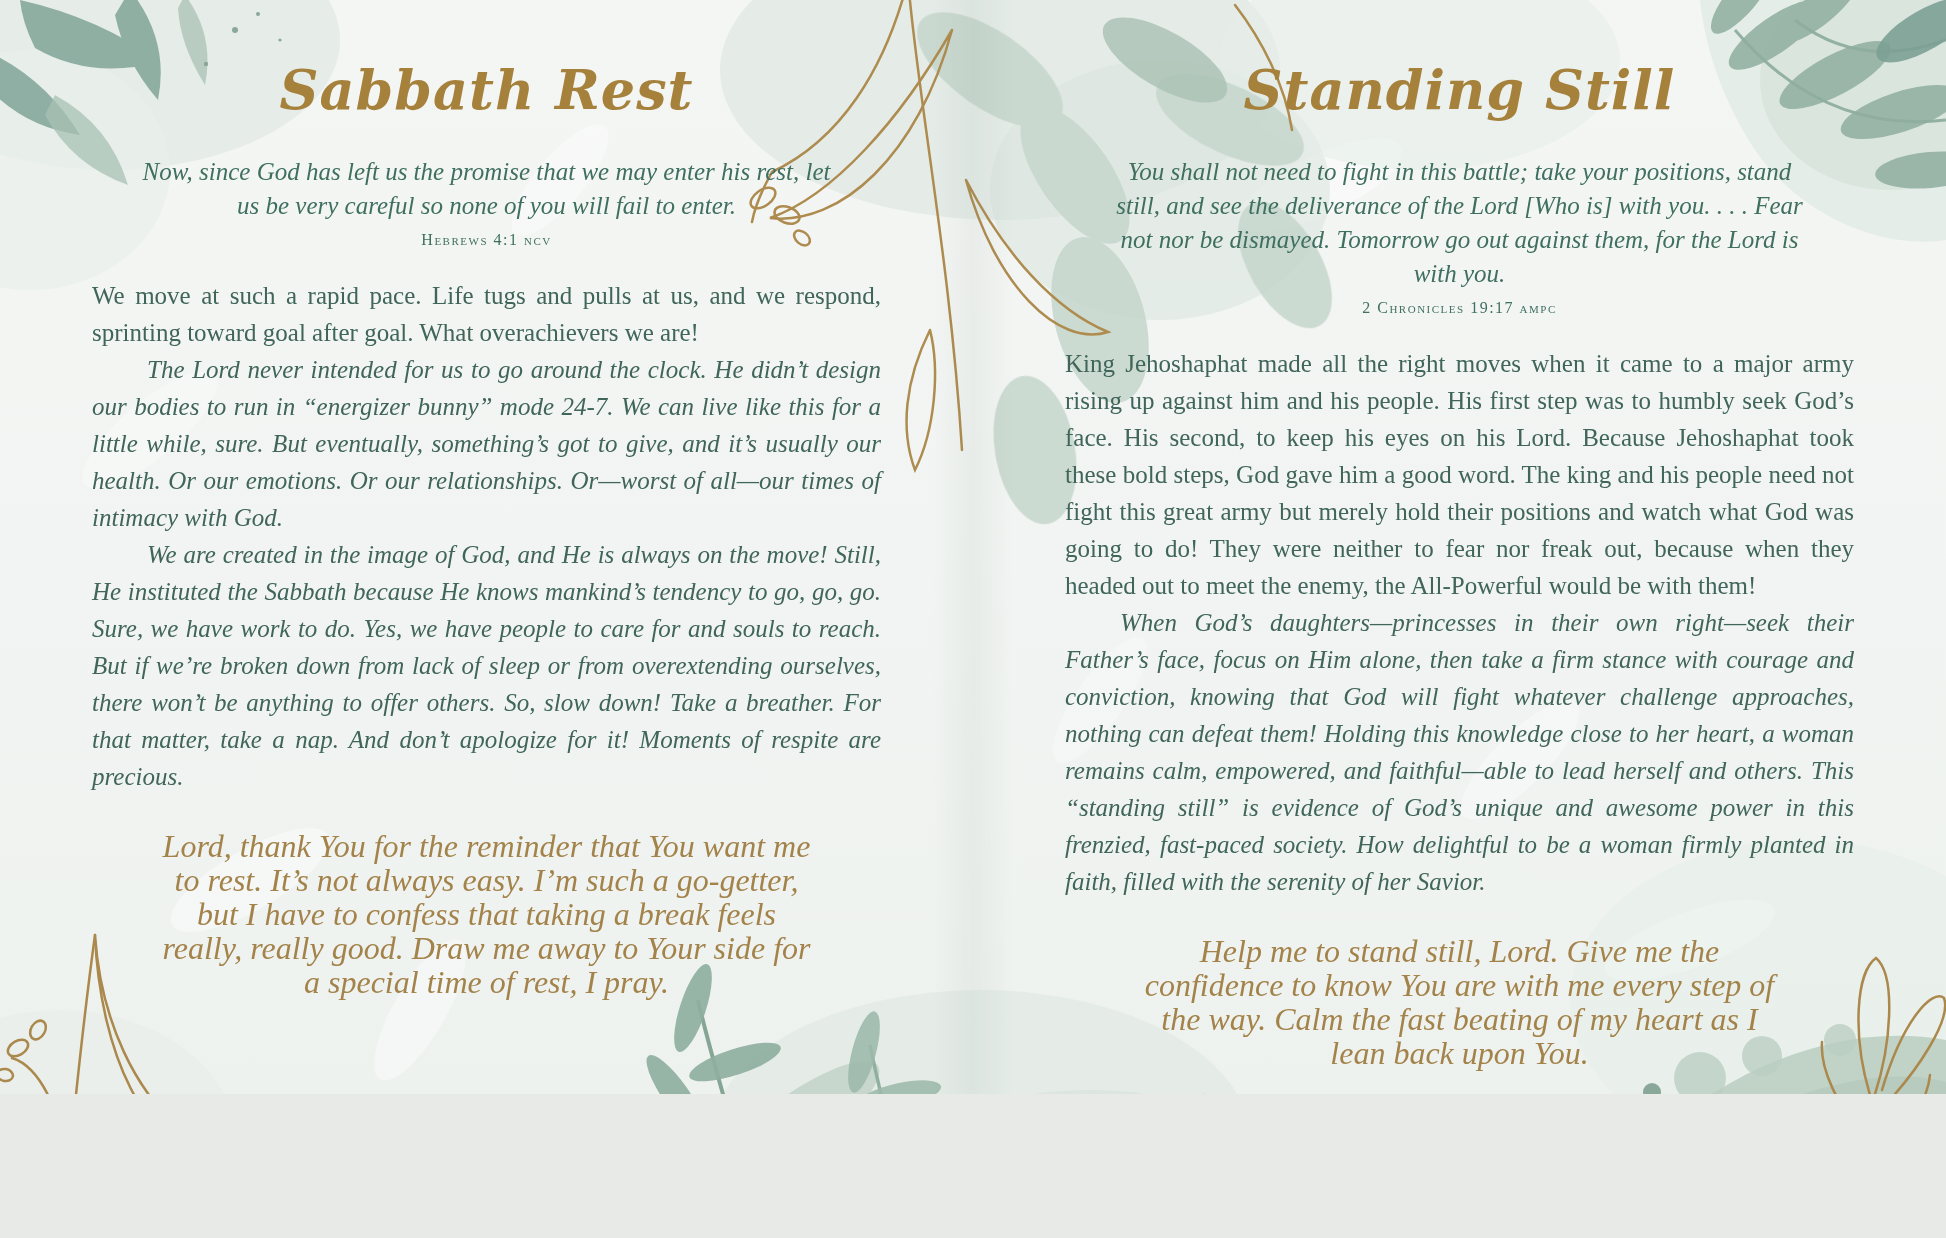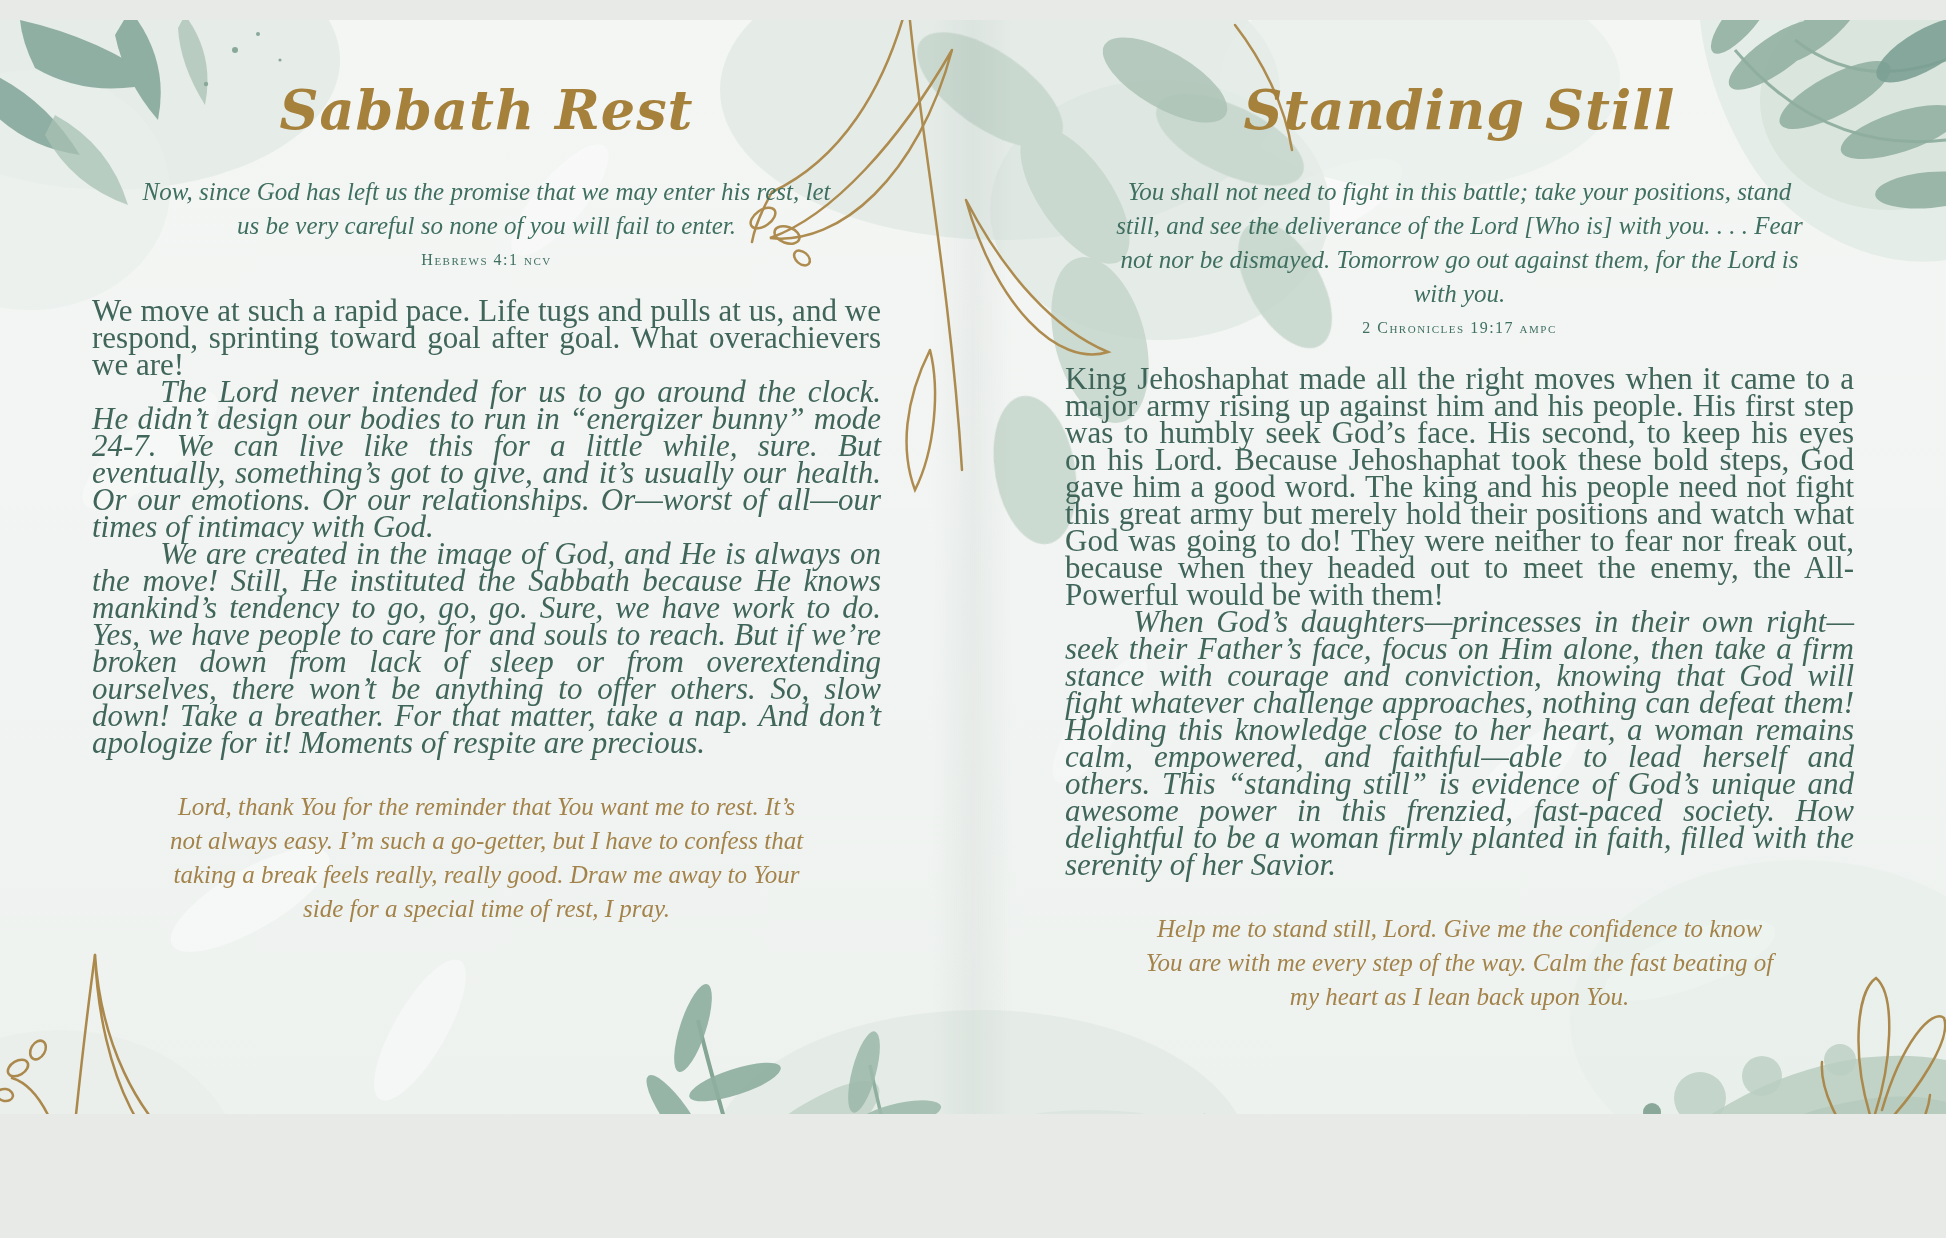--- a/index.html
+++ b/index.html
@@ -2,21 +2,20 @@
 <html><head>
 <meta charset="utf-8">
 <style>
   html,body{margin:0;padding:0;background:#e8eae8;}
   .spread{
     position:relative;
     width:1946px;height:1094px;
     background:linear-gradient(180deg,#f4f6f4 0%,#f1f4f2 55%,#eef2ef 100%);
     overflow:hidden;
     font-family:"Liberation Serif", serif;
-    margin-top:20px;
   }
   svg.decor{position:absolute;inset:0;z-index:0;pointer-events:none;}
   .gutter{
     position:absolute;top:0;left:933px;width:80px;height:100%;z-index:3;
     background:linear-gradient(90deg,rgba(110,130,120,0) 0%,rgba(110,130,120,0.07) 50%,rgba(110,130,120,0) 100%);
     pointer-events:none;
   }
   .page{position:absolute;top:0;width:973px;height:1238px;z-index:2;box-sizing:border-box;}
   .page.left{left:0;}
   .page.right{left:973px;}
@@ -44,31 +43,31 @@
     margin-top:8px;
     text-align:center;
     font-variant:small-caps;
     font-size:16px;
     letter-spacing:1.5px;
     color:#3f6f60;
   }
   .body-text{
     margin-top:28px;
     text-align:justify;
-    font-size:31px;
-    line-height:27px;
+    font-size:25px;
+    line-height:37px;
     color:#40655a;
   }
   .body-text p{margin:0;}
   .body-text p.indent{text-indent:2.2em;font-style:italic;}
   .prayer{
     margin:34px auto 0 auto;
     text-align:center;
     font-style:italic;
-    font-size:25px;
+    font-size:32px;
     line-height:34px;
     color:#a3834a;
   }
   .page.left .prayer{max-width:650px;}
   .page.right .prayer{max-width:640px;}
   .page-number{
     position:absolute;
     bottom:44px;left:0;width:100%;
     text-align:center;
     font-size:24px;

